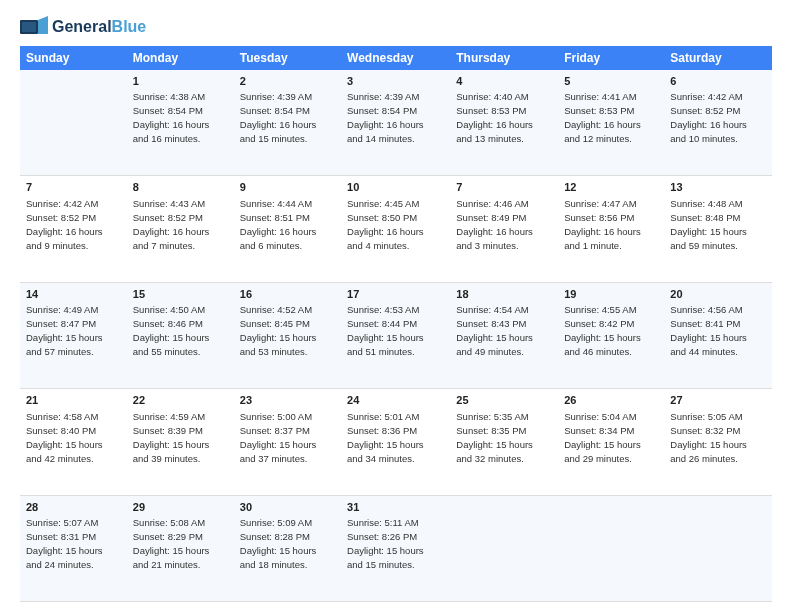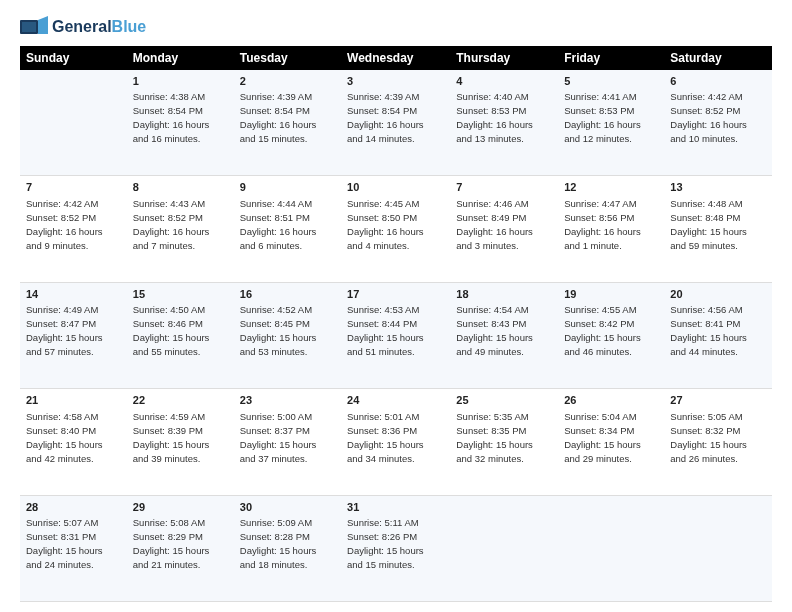--- a/index.html
+++ b/index.html
@@ -42,21 +42,21 @@
       font-size: 14px;
       color: #333;
     }
     table {
       width: 100%;
       border-collapse: collapse;
       flex: 1;
       font-size: 10.5px;
     }
     thead th {
-      background-color: #000000;
+      background-color: #3b82f6;
       color: #fff;
       padding: 5px 6px;
       text-align: left;
       font-size: 12px;
       font-weight: bold;
     }
     tbody tr {
       border-bottom: 1px solid #ddd;
     }
     tbody tr:nth-child(odd) {

